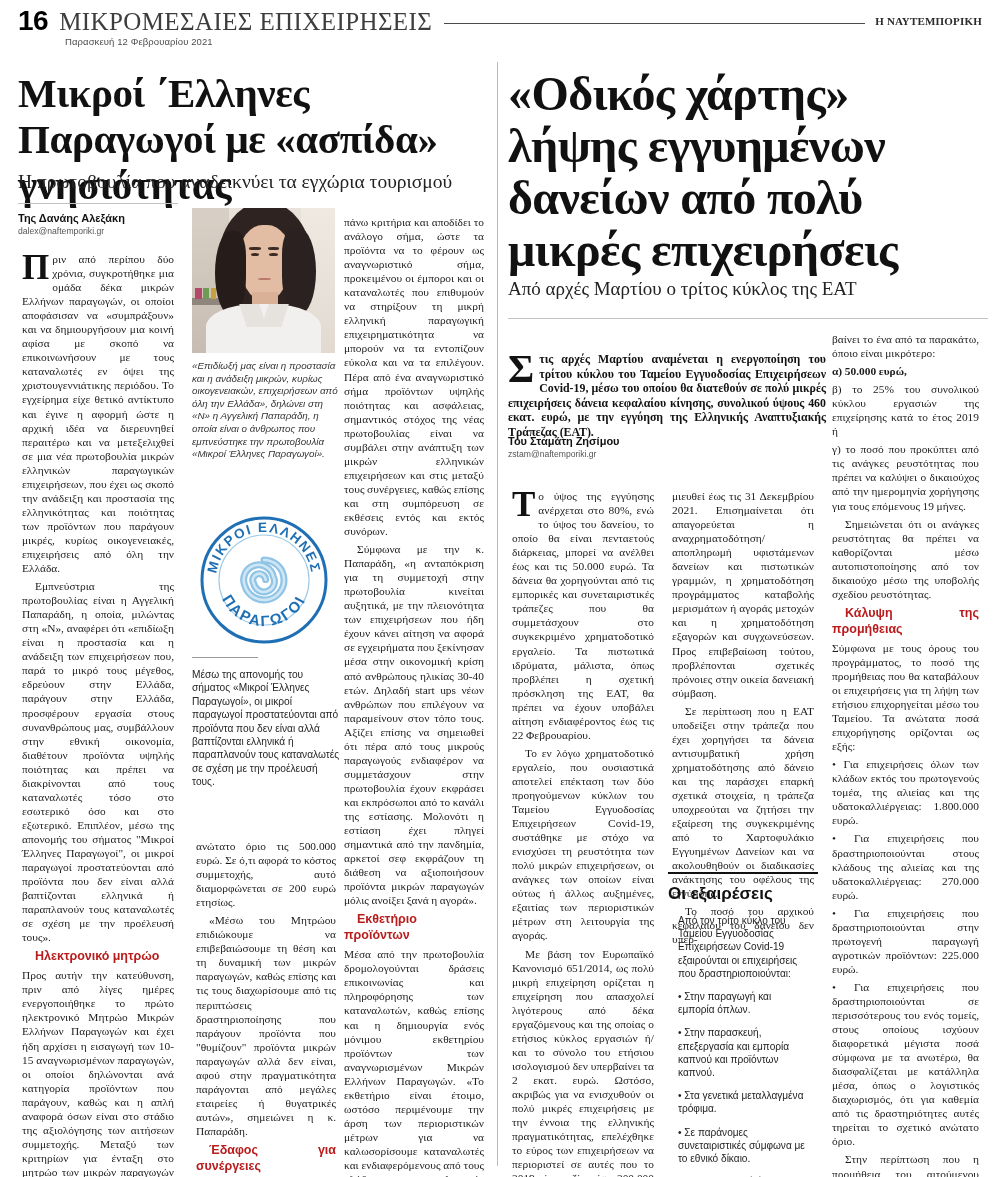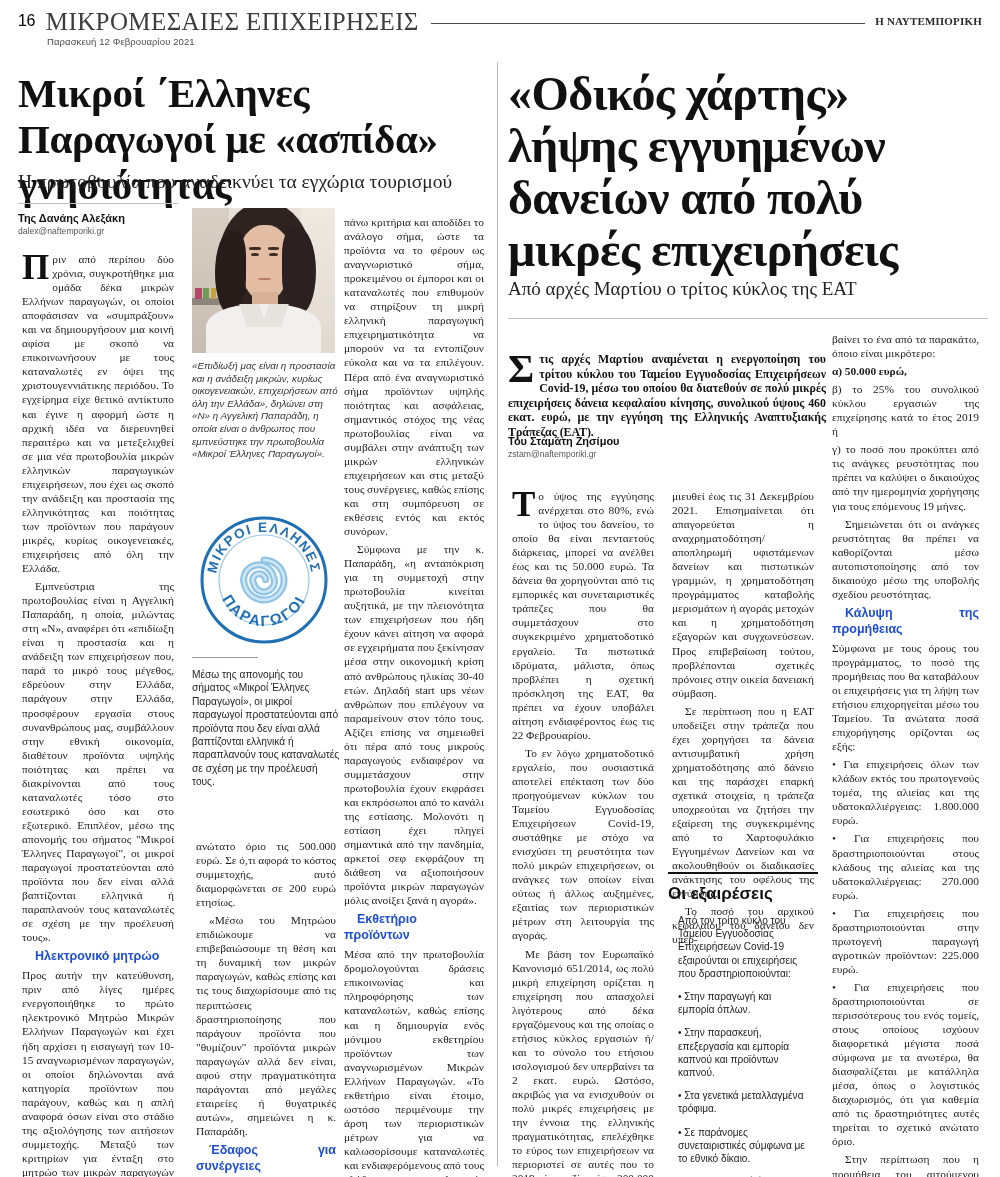--- a/index.html
+++ b/index.html
@@ -13,39 +13,39 @@
   }
   .page{position:relative;width:1000px;height:1177px;box-sizing:border-box;padding:0;}
 
   
   .masthead{
     position:absolute;left:18px;top:8px;width:964px;height:44px;
   }
   .mh-row{display:flex;align-items:flex-start;}
   .mh-pageno{
     font-family:"Liberation Sans", sans-serif;
-    font-weight:normal;font-size:16px;line-height:26px;color:#000;
+    font-weight:bold;font-size:28px;line-height:26px;color:#000;
     margin-right:11px;letter-spacing:-0.5px;
   }
   .mh-section{
     font-family:"Liberation Serif", serif;
     font-size:25px;line-height:27px;color:#3d3d3d;letter-spacing:0.4px;
     white-space:nowrap;
   }
   .mh-rule{
     flex:1;height:1px;background:#4a4a4a;margin:15px 10px 0 12px;
   }
   .mh-brand{
     font-family:"Liberation Serif", serif;
     font-weight:bold;font-size:11px;line-height:27px;color:#2b2b2b;
     letter-spacing:0.2px;white-space:nowrap;
   }
   .mh-date{
     font-family:"Liberation Sans", sans-serif;
-    font-size:9.5px;color:#4d4d4d;margin-left:29px;margin-top:1px;letter-spacing:0.1px;
+    font-size:9.5px;color:#4d4d4d;margin-left:47px;margin-top:1px;letter-spacing:0.1px;
   }
 
   
   .vrule{position:absolute;width:1px;background:#b9b9b9;}
   .hrule{position:absolute;height:1px;background:#c2c2c2;}
 
   
   .headline-left{
     position:absolute;left:18px;top:70px;width:470px;
     font-family:"Liberation Serif", serif;
@@ -92,21 +92,21 @@
   .col p{margin:4px;text-indent:13px;}
   .col p.noind{text-indent:0;}
   .drop{
     float:left;
     font-family:"Liberation Serif", serif;
     font-size:35px;line-height:28px;font-weight:bold;
     margin:2px 3px 0 0;color:#111;
   }
   .sechead{
     font-family:"Liberation Sans", sans-serif;
-    font-weight:bold;font-size:12.5px;line-height:16px;color:#1d4ed8;
+    font-weight:bold;font-size:12.5px;line-height:16px;color:#b91c1c;
     margin:9px 0 2px 0;text-indent:0;
   }
 
   
   .photo{
     position:absolute;left:192px;top:208px;width:143px;height:145px;
     overflow:hidden;background:#cfc3bb;
   }
   .photo .bg{position:absolute;inset:0;background:
      linear-gradient(180deg,#e9e2da 0%,#ded5cc 40%,#d3c9c0 100%);}

